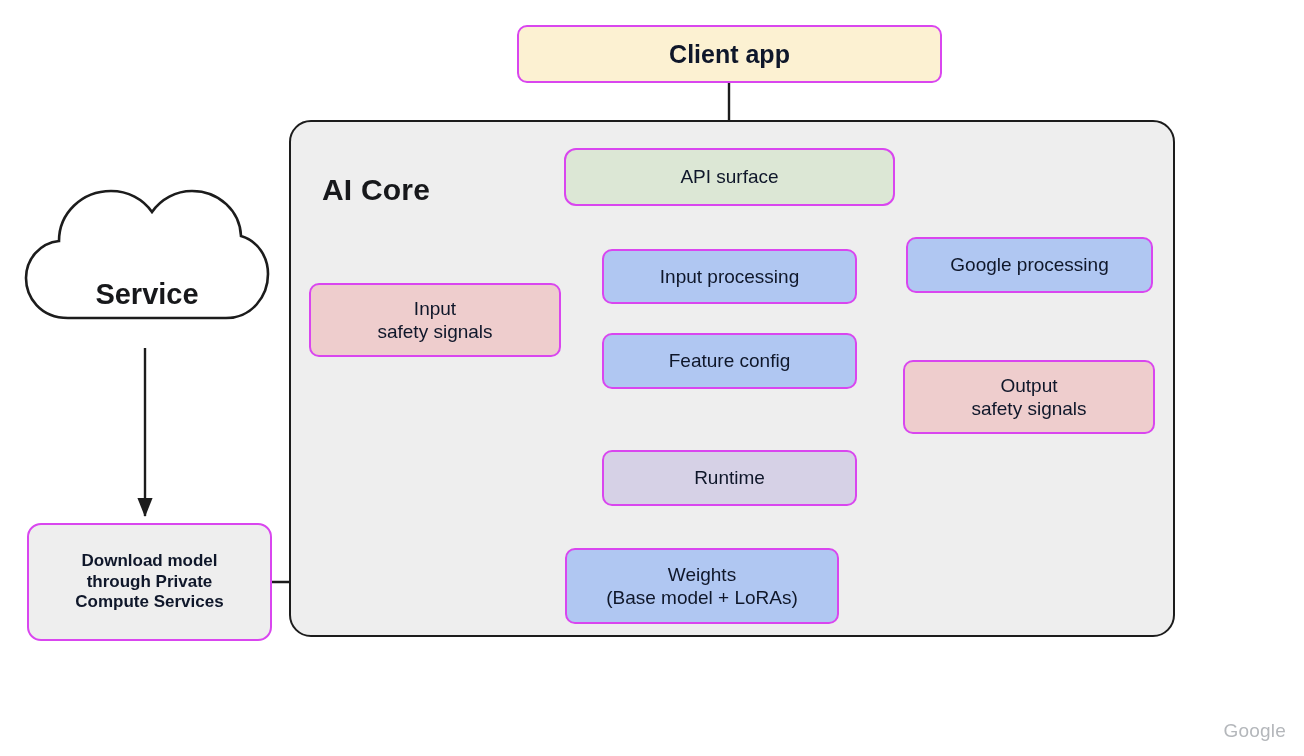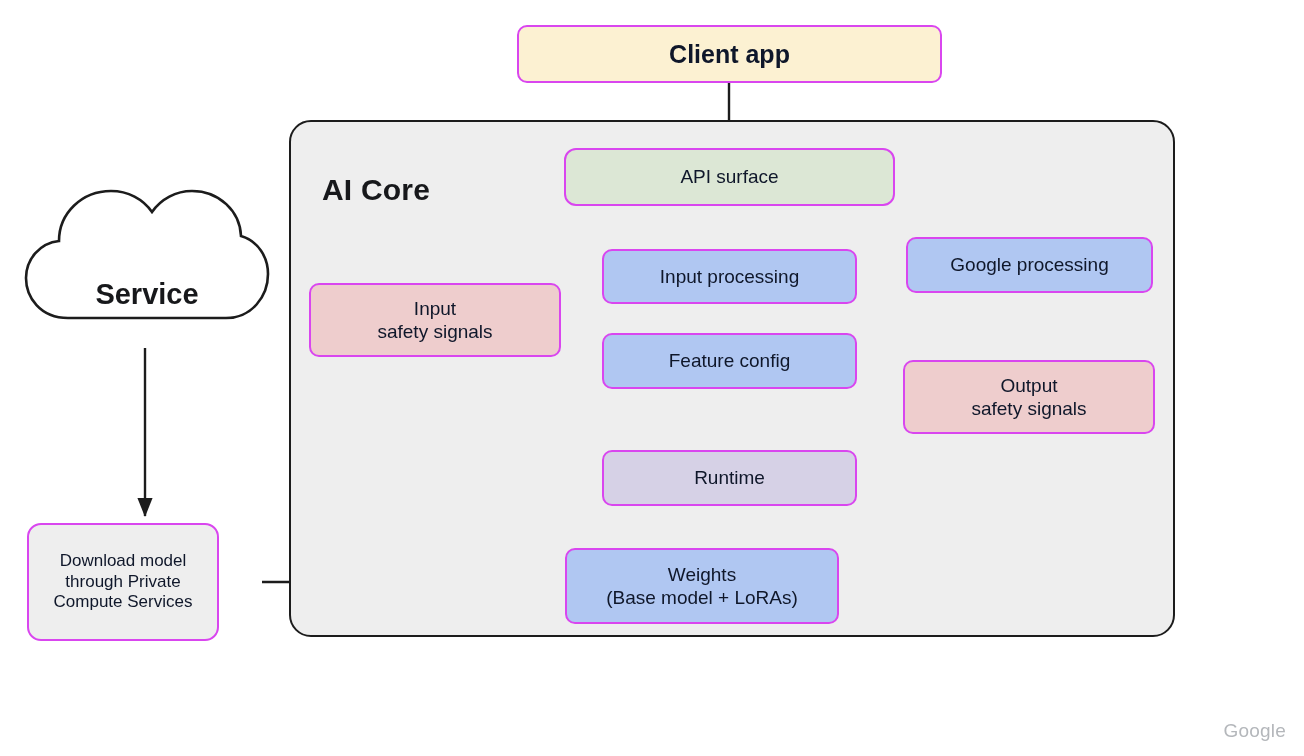--- a/index.html
+++ b/index.html
@@ -133,21 +133,21 @@
              C 219,191 240,211 241,236
              C 258,241 268,257 268,274
              C 268,296 252,318 226,318
              Z" fill="#ffffff" stroke="#1c1c1c" stroke-width="2.6"></path>
   </svg>
 
   <div id="service-label" style="left:37px; top:278px;">Service</div>
 
   <div class="node n-client" style="left:517px; top:25px; width:425px; height:58px; font-size:25px; font-weight:700;">Client app</div>
 
-  <div class="node n-grey" style="left:27px; top:523px; width:192px; height:118px; font-size:17px; font-weight:400; border-radius:14px;">Download model
+  <div class="node n-grey" style="left:27px; top:523px; width:245px; height:118px; font-size:17px; font-weight:700; border-radius:14px;">Download model
 through Private
 Compute Services</div>
 
   <div class="node n-api" style="left:564px; top:148px; width:331px; height:58px; font-size:19px; font-weight:500;">API surface</div>
 
   <div class="node n-blue" style="left:602px; top:249px; width:255px; height:55px; font-size:19px; font-weight:500;">Input processing</div>
 
   <div class="node n-pink" style="left:309px; top:283px; width:252px; height:74px; font-size:19px; font-weight:500;">Input
 safety signals</div>
 

